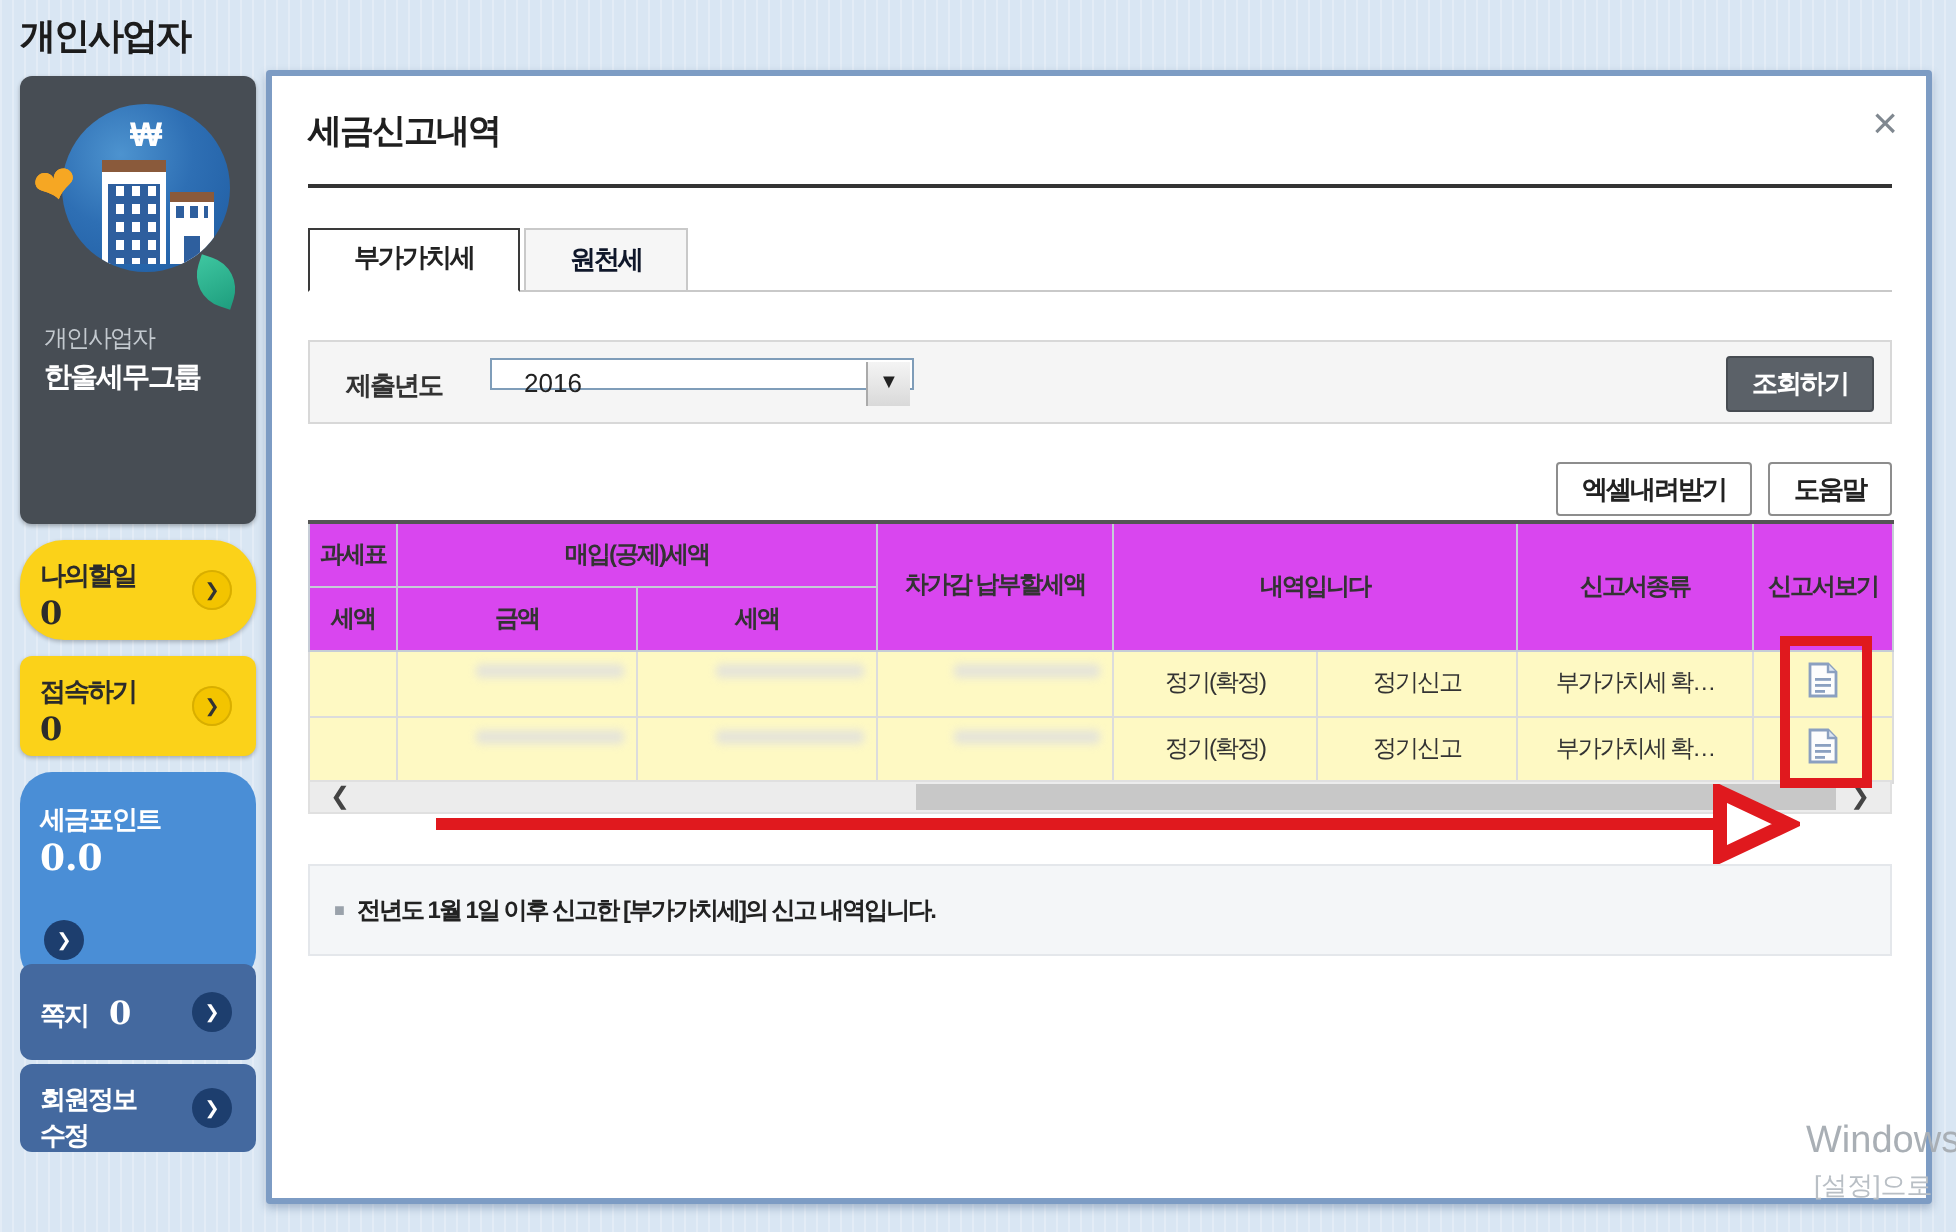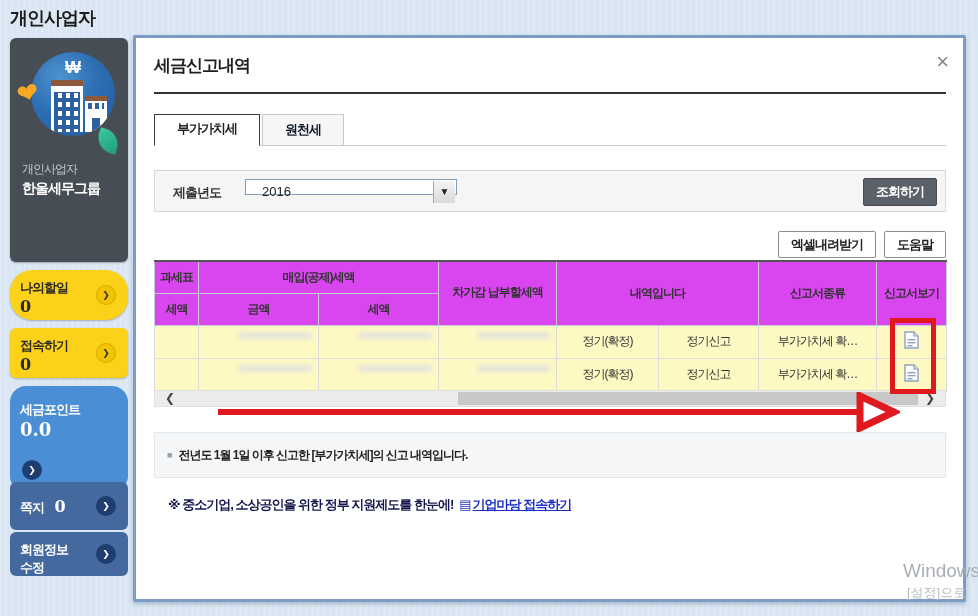--- a/index.html
+++ b/index.html
@@ -288,23 +288,20 @@
         <span class="harrow l">❮</span>
         <div class="hthumb"></div>
         <span class="harrow r">❯</span>
       </div>
 
       <div class="note-box">
         <span class="bullet">■</span>
         <span class="txt">전년도 1월 1일 이후 신고한 [부가가치세]의 신고 내역입니다.</span>
       </div>
 
-      <div class="note2">
-        <span>※ 중소기업, 소상공인을 위한 정부 지원제도를 한눈에!</span><span class="link-ic">▤</span><a>기업마당 접속하기</a>
-      </div>
     </div>
   </div>
 
   <div class="anno-box"></div>
   <div class="anno-line"></div>
   <div class="anno-head">
     <svg width="44" height="40" viewBox="0 0 44 40">
         <path d="M4 4 L38 20 L4 36 Z" fill="#ffffff" stroke="#e0191e" stroke-width="7" stroke-linejoin="miter"></path>
       </svg>
   </div>

